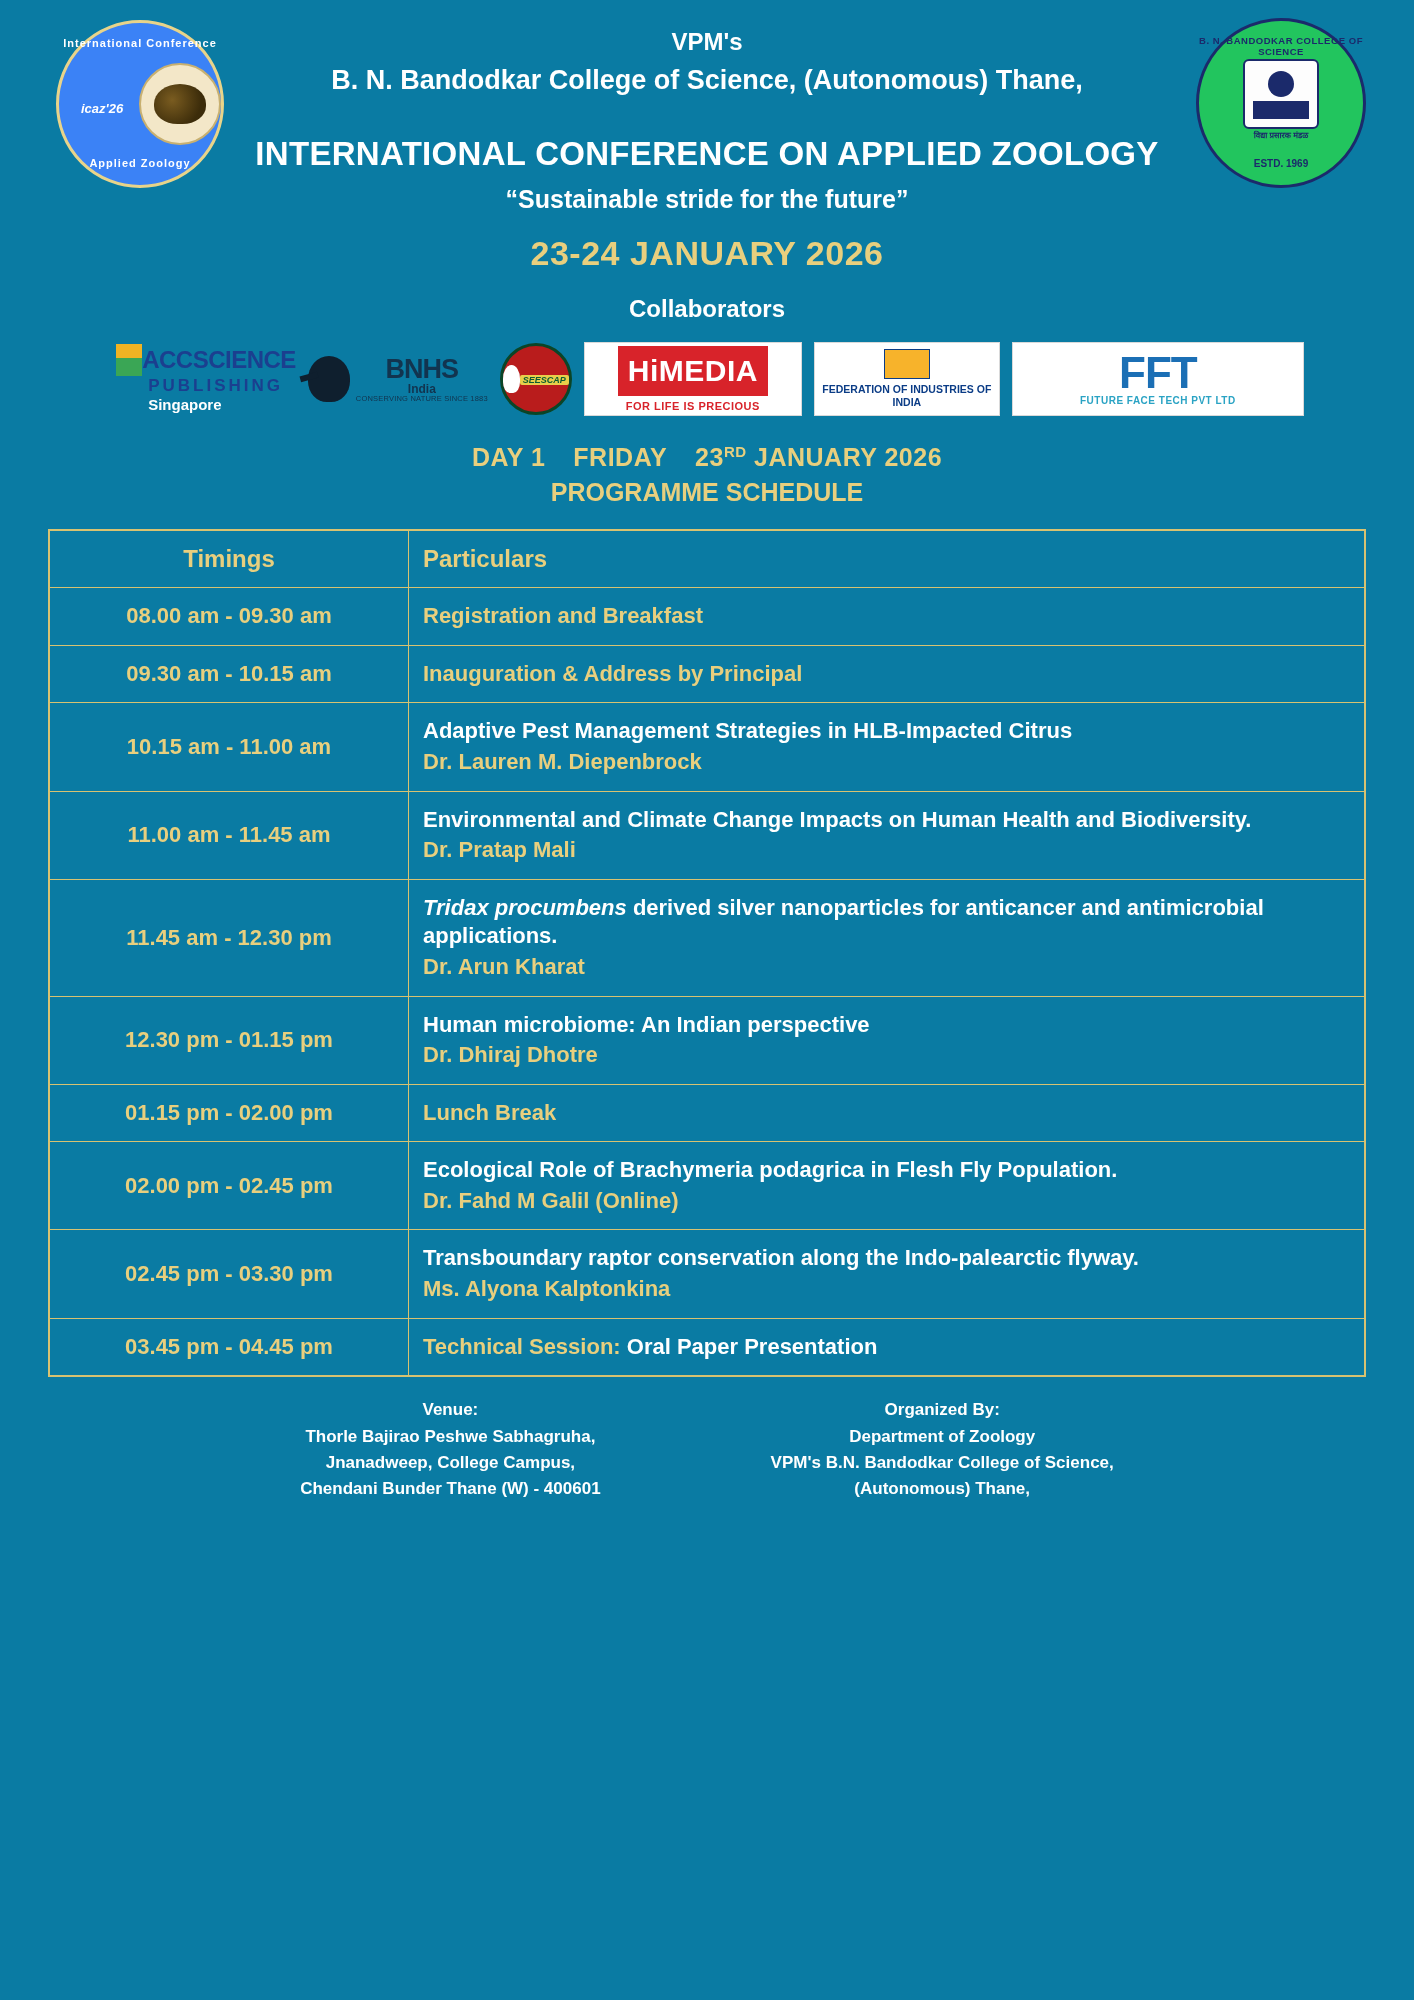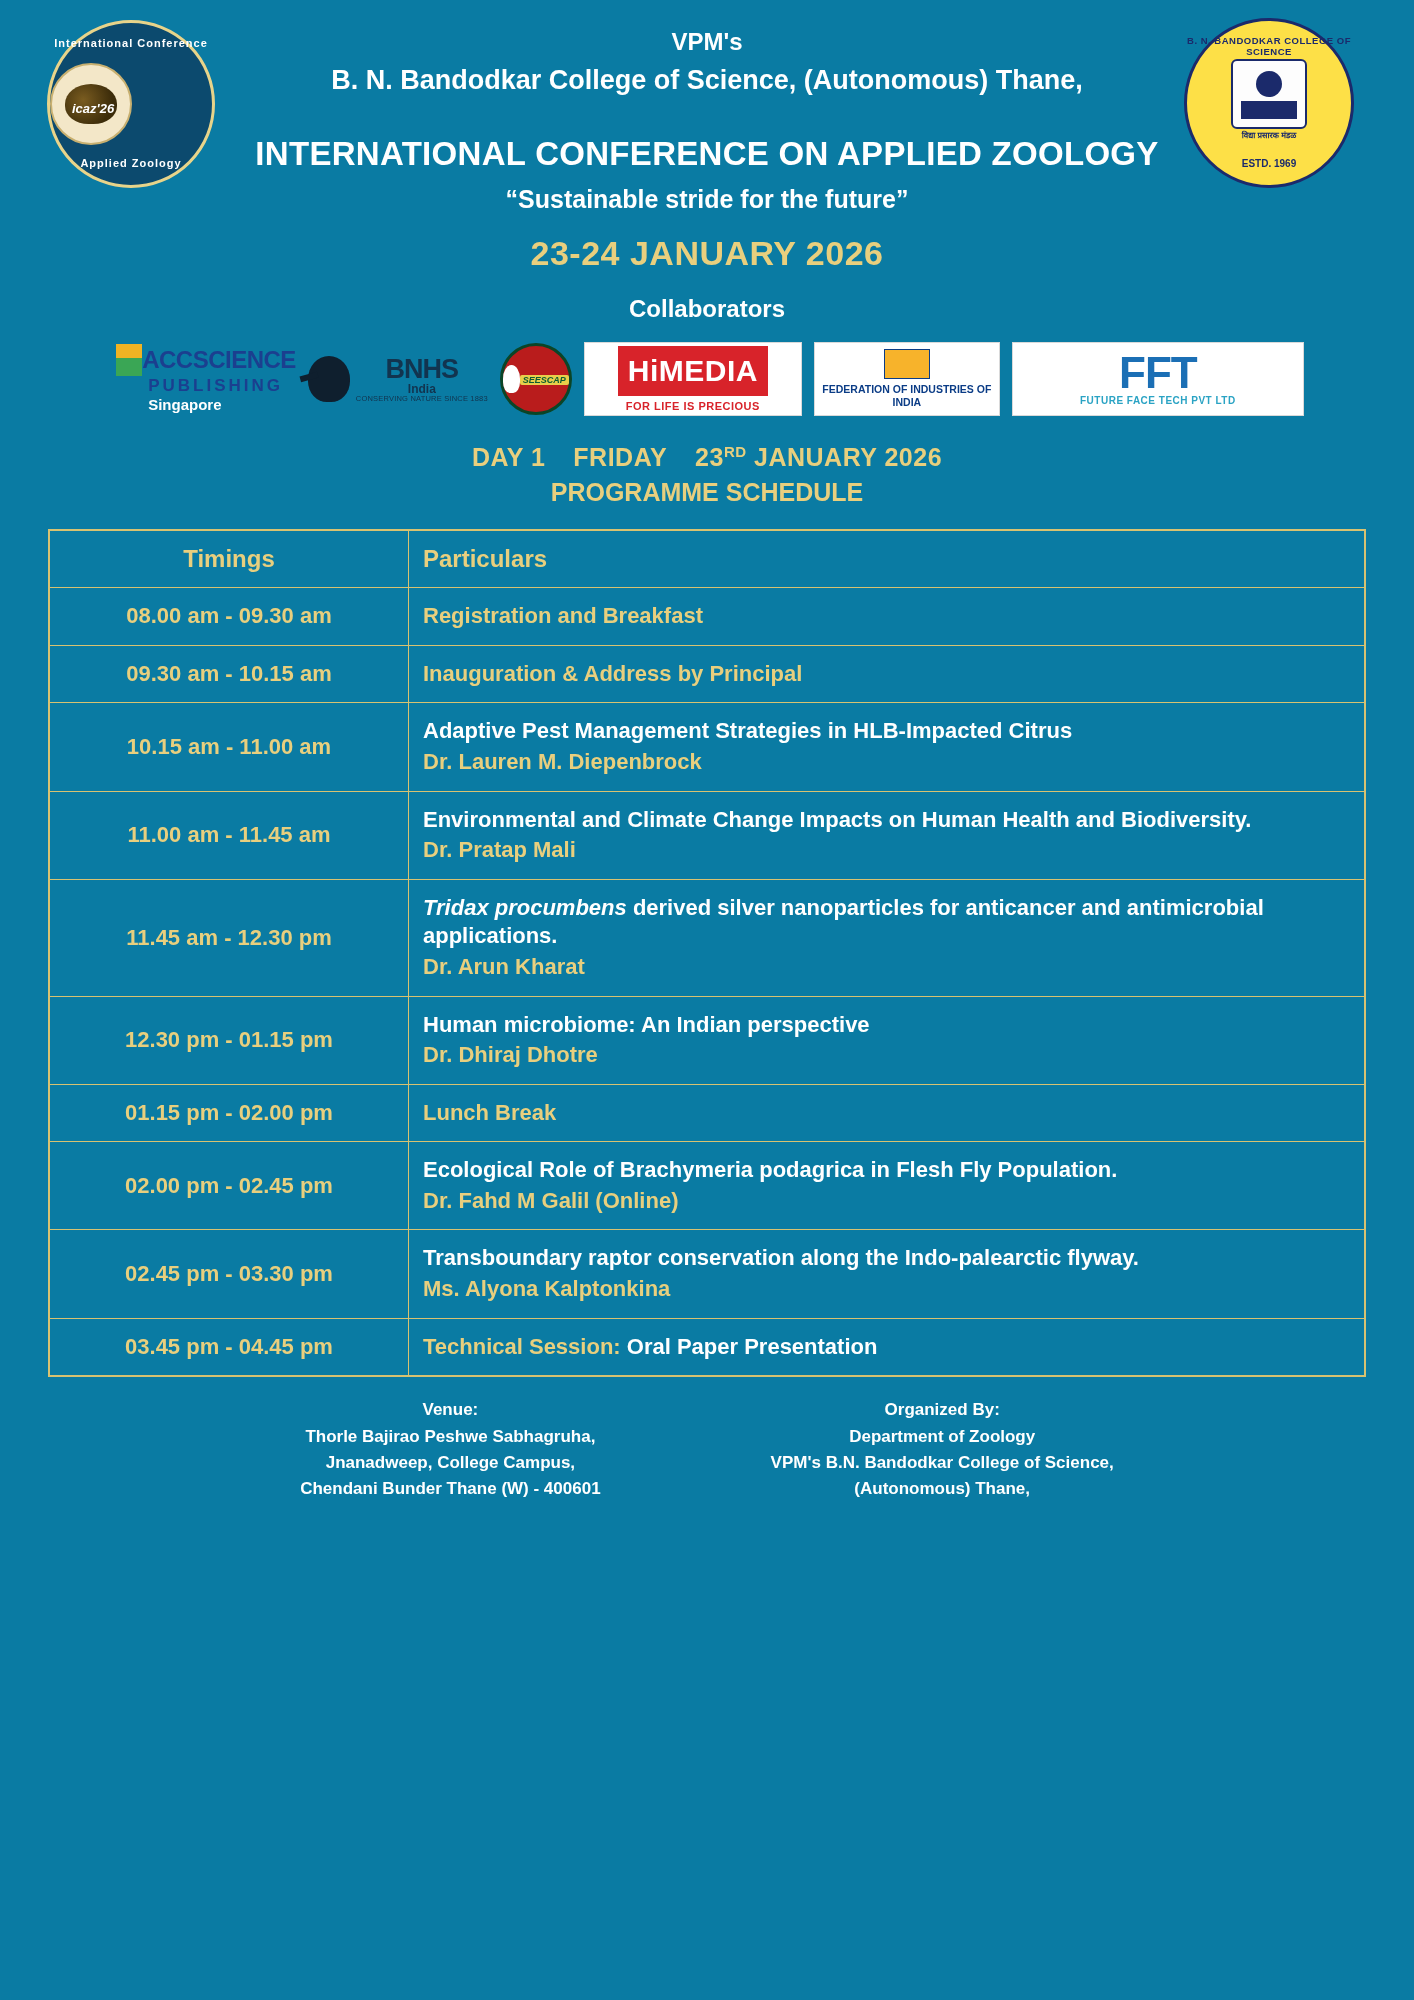--- a/index.html
+++ b/index.html
@@ -23,30 +23,30 @@
   }
 
   
   .header {
     position: relative;
     padding-top: 26px;
     text-align: center;
   }
   .logo-left {
     position: absolute;
-    left: 47px;
+    left: 56px;
     top: 20px;
     width: 168px;
     height: 168px;
     border-radius: 50%;
-    background: #0c4a6e;
+    background: #3b82f6;
     border: 3px solid #e8d48a;
     box-sizing: border-box;
     display: flex;
-    align-items: flex-start;
+    align-items: flex-end;
     justify-content: center;
     flex-direction: column;
   }
   .logo-left .ring-text-top,
   .logo-left .ring-text-bottom {
     position: absolute;
     width: 100%;
     text-align: center;
     font-size: 11px;
     font-weight: bold;
@@ -77,26 +77,26 @@
     left: 22px;
     top: 78px;
     font-size: 13px;
     font-weight: bold;
     font-style: italic;
     color: #ffffff;
   }
 
   .logo-right {
     position: absolute;
-    right: 60px;
+    right: 48px;
     top: 18px;
     width: 170px;
     height: 170px;
     border-radius: 50%;
-    background: #fde047;
+    background: #22c55e;
     border: 3px solid #1b2a6b;
     box-sizing: border-box;
   }
   .logo-right .rr-top, .logo-right .rr-bottom, .logo-right .rr-mid {
     position: absolute;
     width: 100%;
     text-align: center;
     color: #1b2a6b;
     font-weight: bold;
   }

